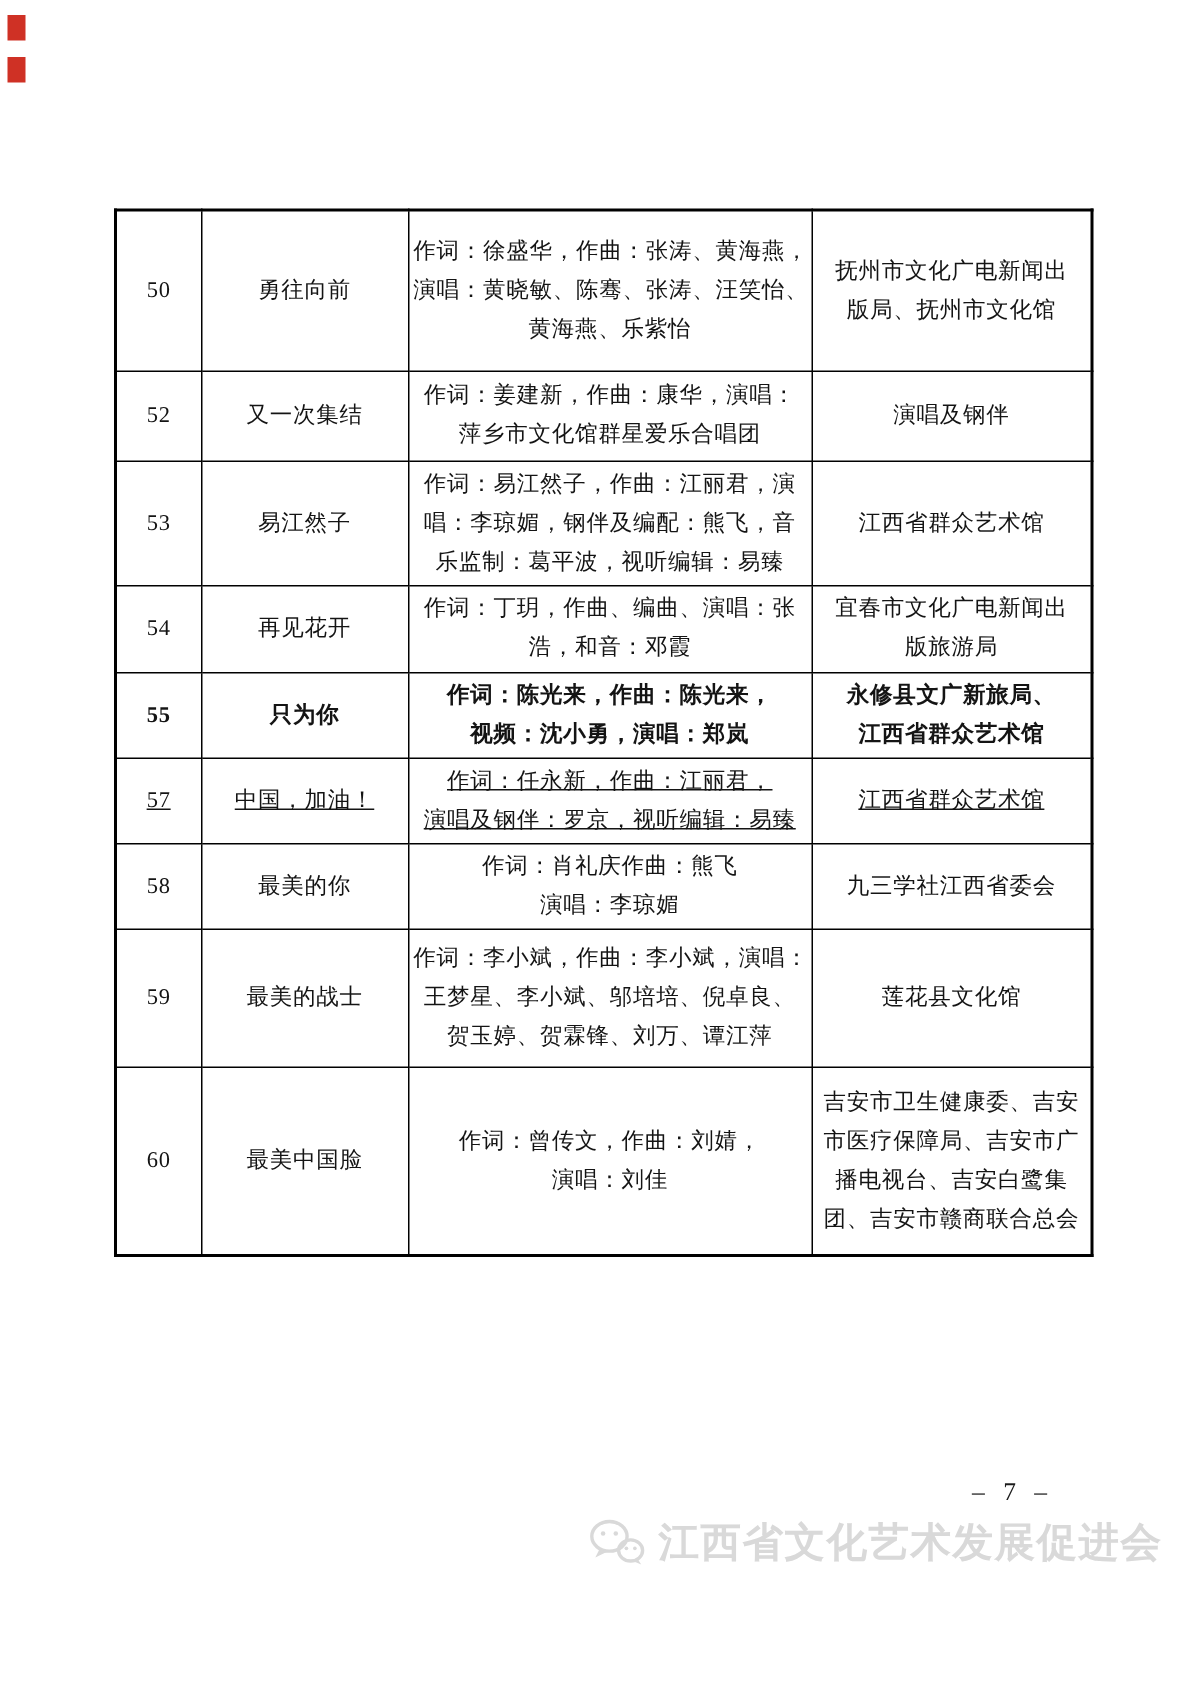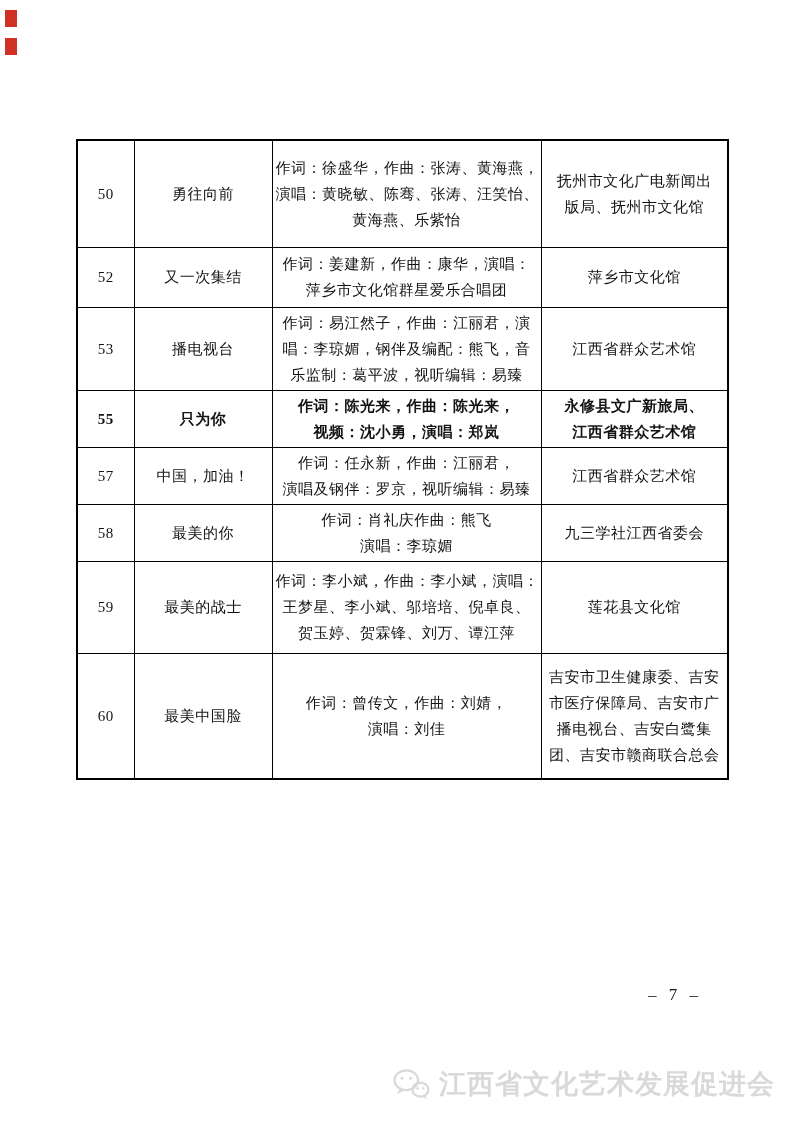--- a/index.html
+++ b/index.html
@@ -57,21 +57,21 @@
     width: 90px;
     text-align: center;
     font-size: 17px;
     letter-spacing: 4px;
     color: #1b1b1b;
     font-family: "Liberation Serif", "DejaVu Serif", serif;
   }
 
   .watermark {
     position: absolute;
-    top: 1066px;
+    top: 1010px;
     right: 18px;
     display: flex;
     align-items: center;
     gap: 9px;
     color: #d9d9d9;
     text-shadow: 0 1px 0 #ffffff, 1px 0 0 #ffffff;
     font-family: "Liberation Sans", "DejaVu Sans", sans-serif;
     font-weight: bold;
     font-size: 27px;
     letter-spacing: 1px;
@@ -117,56 +117,72 @@
             <div class="ln">52</div>
           </td>
           <td class="col-title">
             <div class="ln">又一次集结</div>
           </td>
           <td class="col-credits">
             <div class="ln">作词：姜建新，作曲：康华，演唱：</div>
             <div class="ln">萍乡市文化馆群星爱乐合唱团</div>
           </td>
           <td class="col-org">
-            <div class="ln">萍乡市文化馆</div>
+            <div class="ln">演唱及钢伴</div>
           </td>
         </tr>
         <tr style="height: 82px;">
           <td class="col-no">
             <div class="ln">53</div>
           </td>
           <td class="col-title">
-            <div class="ln">播电视台</div>
+            <div class="ln">易江然子</div>
           </td>
           <td class="col-credits">
             <div class="ln">作词：易江然子，作曲：江丽君，演</div>
             <div class="ln">唱：李琼媚，钢伴及编配：熊飞，音</div>
             <div class="ln">乐监制：葛平波，视听编辑：易臻</div>
           </td>
           <td class="col-org">
             <div class="ln">江西省群众艺术馆</div>
           </td>
         </tr>
+        <tr style="height: 58px;">
+          <td class="col-no">
+            <div class="ln">54</div>
+          </td>
+          <td class="col-title">
+            <div class="ln">再见花开</div>
+          </td>
+          <td class="col-credits">
+            <div class="ln">作词：丁玥，作曲、编曲、演唱：张</div>
+            <div class="ln">浩，和音：邓霞</div>
+          </td>
+          <td class="col-org">
+            <div class="ln">宜春市文化广电新闻出</div>
+            <div class="ln">版旅游局</div>
+          </td>
+        </tr>
         <tr style="height: 52px; font-weight: bold;">
           <td class="col-no">
             <div class="ln">55</div>
           </td>
           <td class="col-title">
             <div class="ln">只为你</div>
           </td>
           <td class="col-credits">
             <div class="ln">作词：陈光来，作曲：陈光来，</div>
             <div class="ln">视频：沈小勇，演唱：郑岚</div>
           </td>
           <td class="col-org">
             <div class="ln">永修县文广新旅局、</div>
             <div class="ln">江西省群众艺术馆</div>
           </td>
         </tr>
-        <tr style="height: 54px;">
+        <tr style="height: 54px; text-decoration: underline;">
           <td class="col-no">
             <div class="ln">57</div>
           </td>
           <td class="col-title">
             <div class="ln">中国，加油！</div>
           </td>
           <td class="col-credits">
             <div class="ln">作词：任永新，作曲：江丽君，</div>
             <div class="ln">演唱及钢伴：罗京，视听编辑：易臻</div>
           </td>

